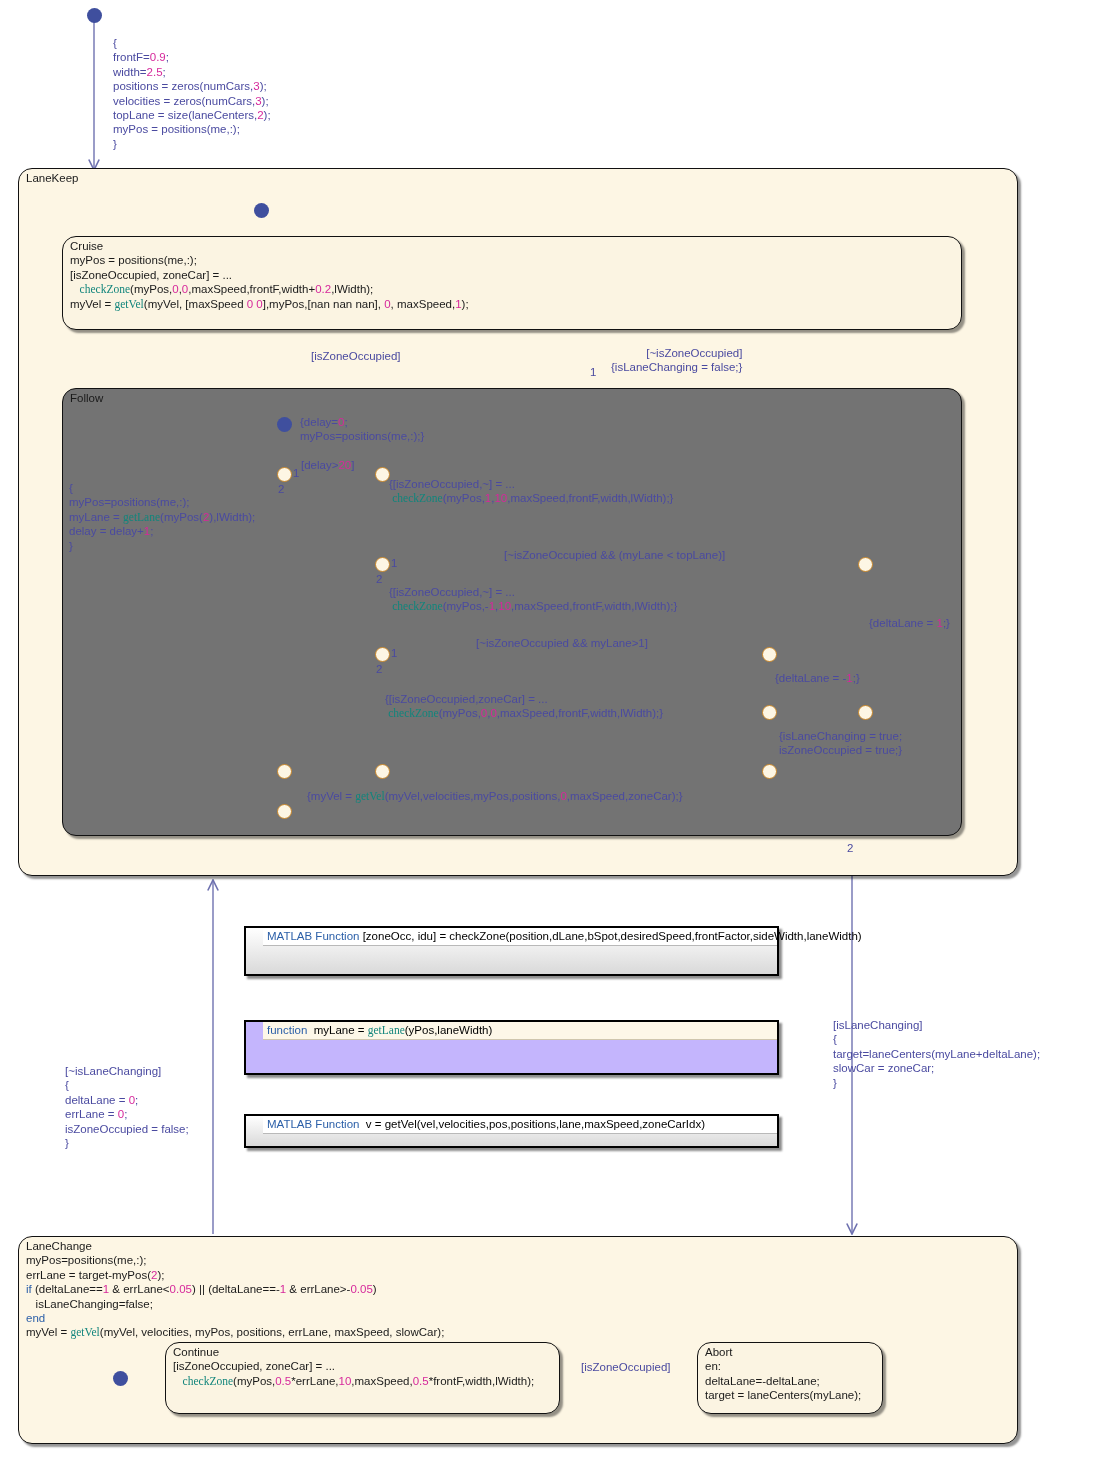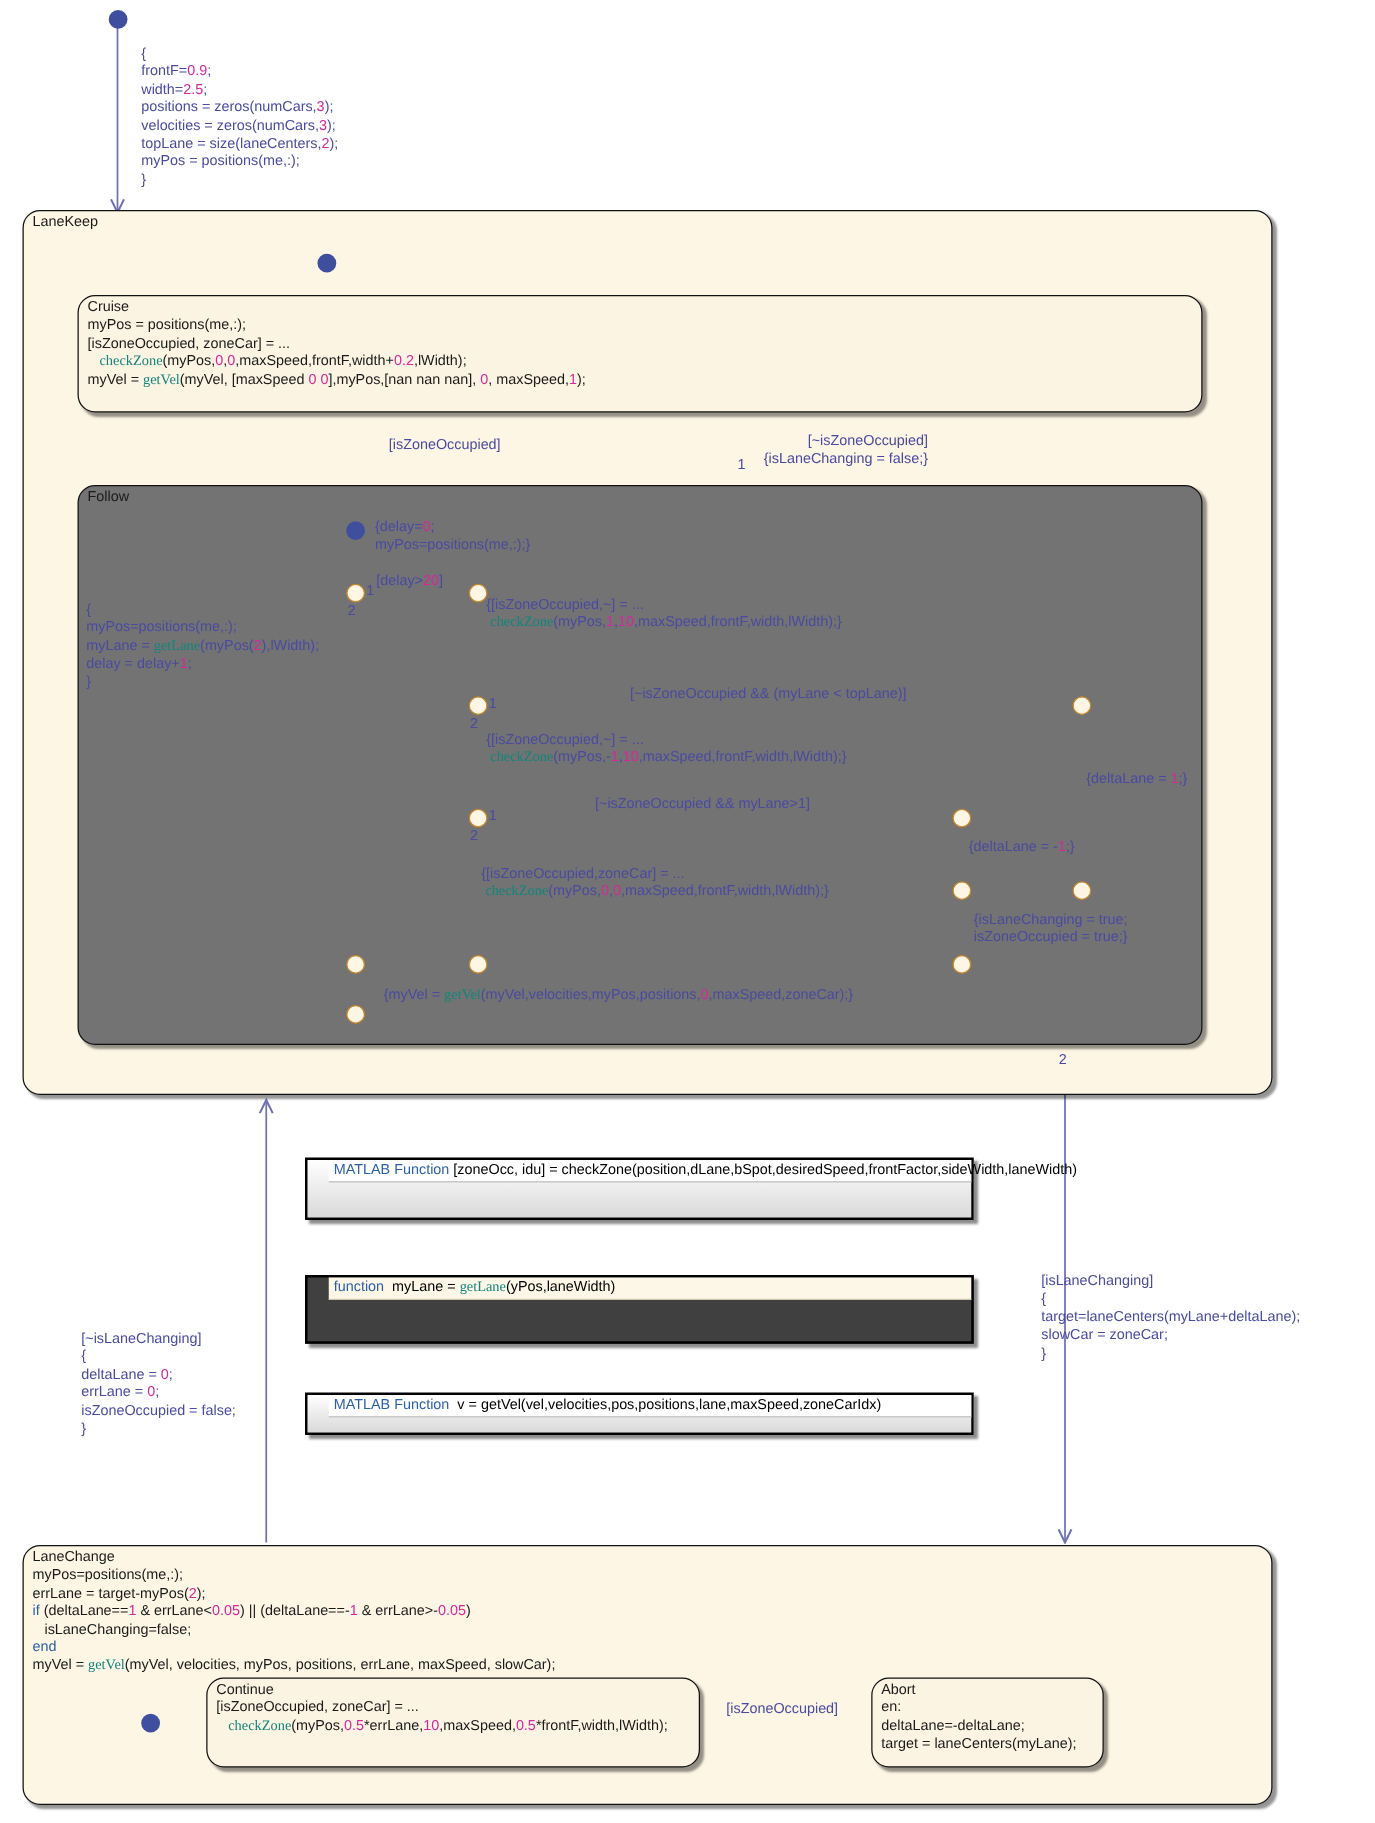--- a/index.html
+++ b/index.html
@@ -32,21 +32,21 @@
     font-size:11.5px;color:#1a1a1a;line-height:14.4px;
     white-space:pre;
   }
 
   
   .fcn{
     position:absolute;border:2.2px solid #000;box-sizing:border-box;
     box-shadow:3px 3px 2px rgba(0,0,0,.45);
     background:linear-gradient(#ffffff,#d9d9d9);
   }
-  .fcn.cream{background:#404040;padding-left:20px;}
+  .fcn.cream{background:#c4b5fd;padding-left:20px;}
   .fcn .fhdr{
     position:absolute;left:17px;right:0;top:0;
     padding:1px 4px 2px 4px;
     font-size:11.5px;line-height:14px;white-space:nowrap;
     border-bottom:1px solid #b9b9b9;
     background:#ffffff;
   }
   .fcn.cream .fhdr{background:#fdf7e8;border-bottom:1px solid #cfc6ae;}
 
   

